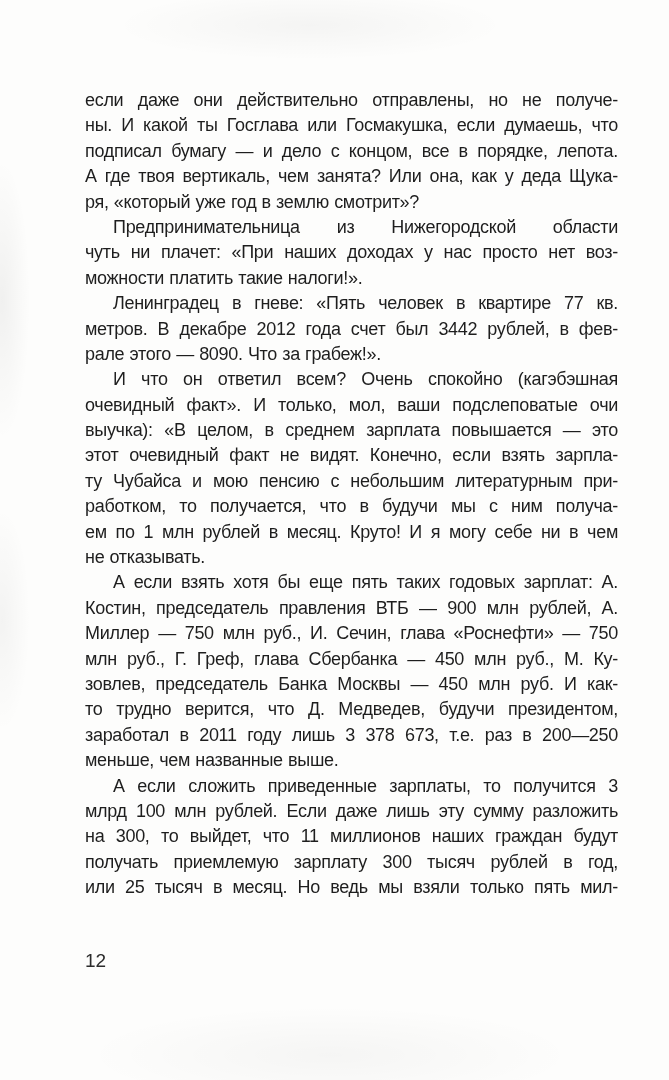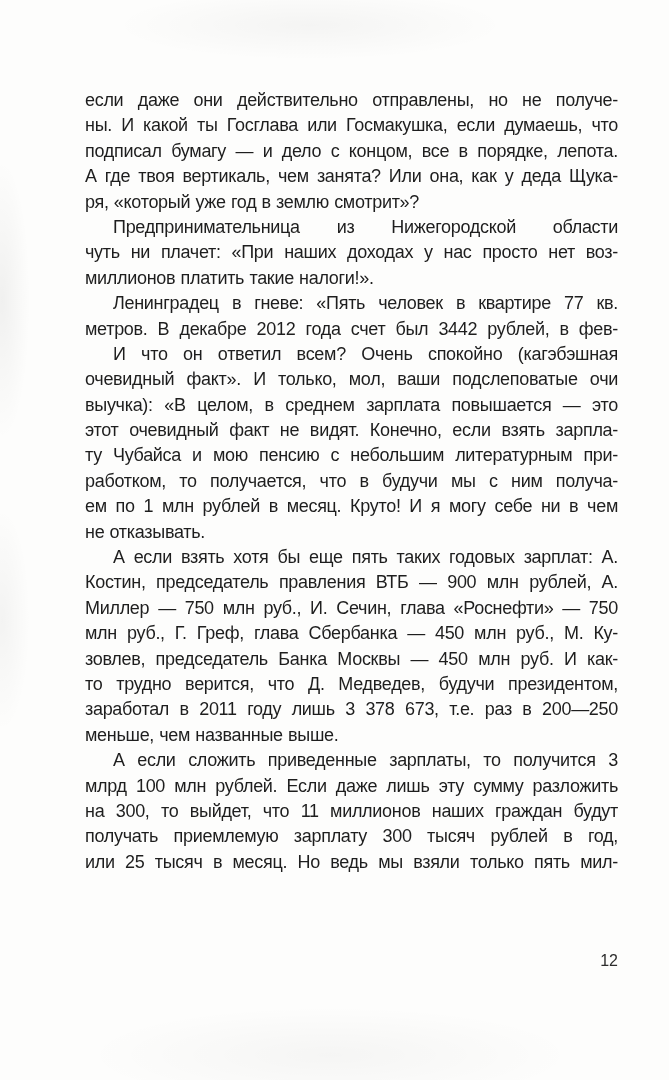--- a/index.html
+++ b/index.html
@@ -46,46 +46,47 @@
     padding-left: 28px;
   }
   .line.last {
     text-align-last: left;
   }
   .page-number {
     position: absolute;
     left: 85px;
     top: 950px;
     width: 533px;
-    text-align: right;
-    font-size: 16px;
+    text-align: left;
+    font-size: 19px;
     line-height: 22px;
     color: #2c2c2c;
   }
 </style>
 </head>
 <body>
 
 <div class="page">
   <div class="text-block" id="text-block">
       <div class="para">
         <div class="line">если даже они действительно отправлены, но не получе-</div>
         <div class="line">ны. И какой ты Госглава или Госмакушка, если думаешь, что</div>
         <div class="line">подписал бумагу — и дело с концом, все в порядке, лепота.</div>
         <div class="line">А где твоя вертикаль, чем занята? Или она, как у деда Щука-</div>
         <div class="line last">ря, «который уже год в землю смотрит»?</div>
       </div>
       <div class="para">
         <div class="line indent">Предпринимательница из Нижегородской области</div>
         <div class="line">чуть ни плачет: «При наших доходах у нас просто нет воз-</div>
-        <div class="line last">миллионов платить такие налоги!».</div>
+        <div class="line last">можности платить такие налоги!».</div>
       </div>
       <div class="para">
         <div class="line indent">Ленинградец в гневе: «Пять человек в квартире 77 кв.</div>
         <div class="line">метров. В декабре 2012 года счет был 3442 рублей, в фев-</div>
+        <div class="line last">рале этого — 8090. Что за грабеж!».</div>
       </div>
       <div class="para">
         <div class="line indent">И что он ответил всем? Очень спокойно (кагэбэшная</div>
         <div class="line">очевидный факт». И только, мол, ваши подслеповатые очи</div>
         <div class="line">выучка): «В целом, в среднем зарплата повышается — это</div>
         <div class="line">этот очевидный факт не видят. Конечно, если взять зарпла-</div>
         <div class="line">ту Чубайса и мою пенсию с небольшим литературным при-</div>
         <div class="line">работком, то получается, что в будучи мы с ним получа-</div>
         <div class="line">ем по 1 млн рублей в месяц. Круто! И я могу себе ни в чем</div>
         <div class="line last">не отказывать.</div>

